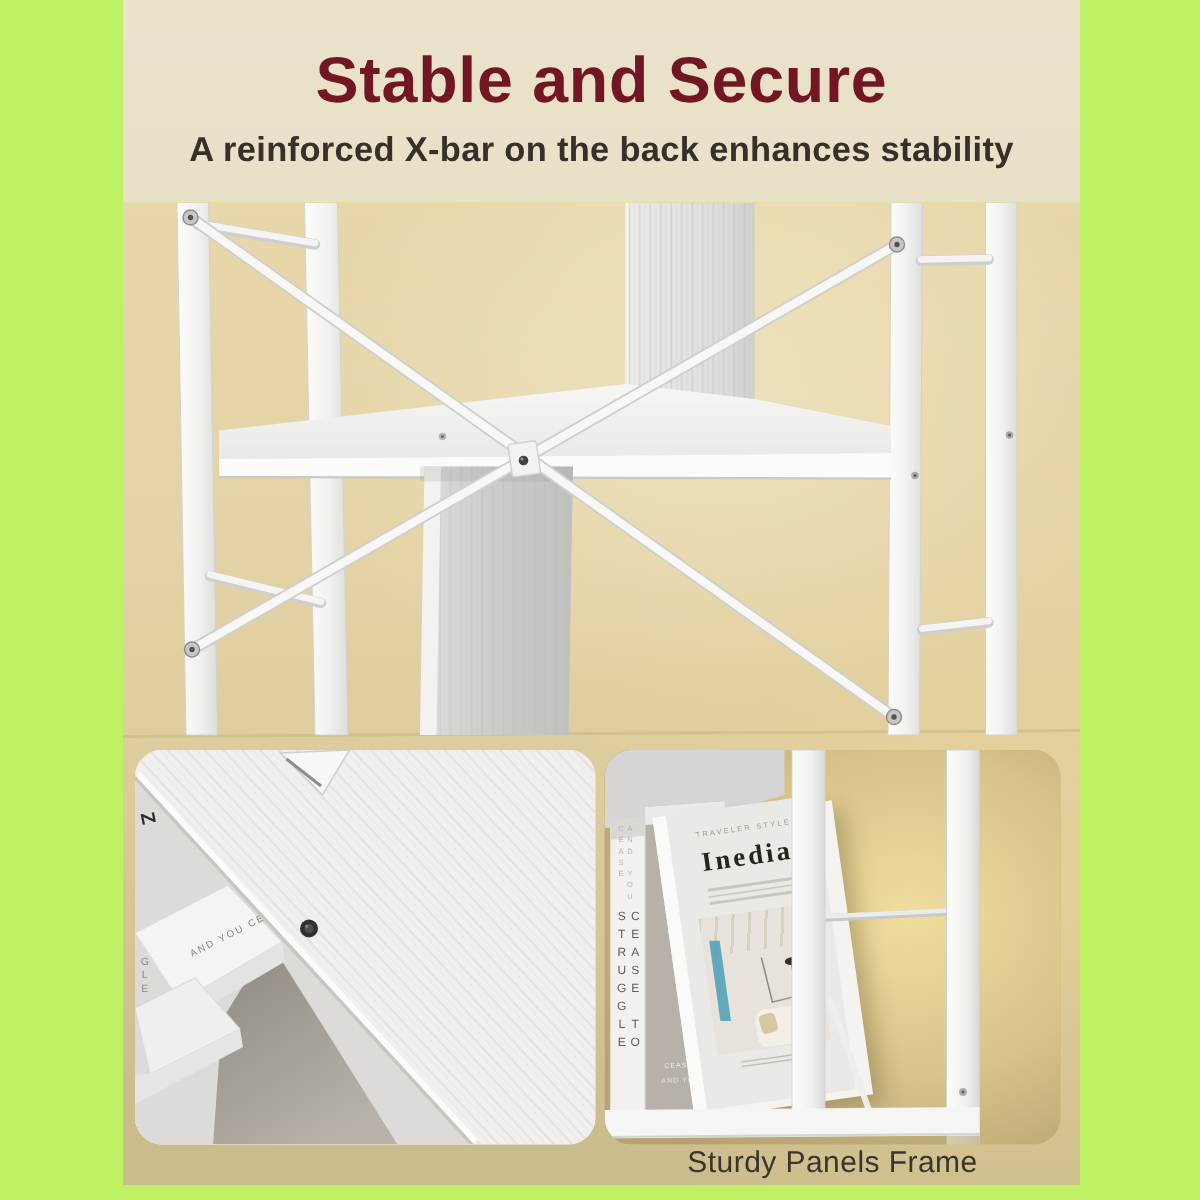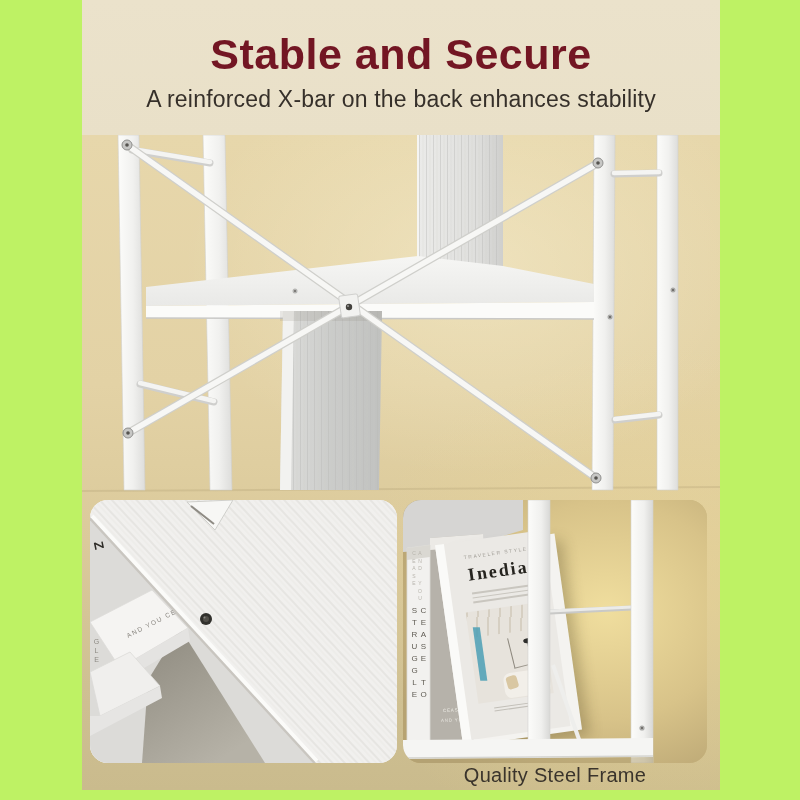--- a/index.html
+++ b/index.html
@@ -2,21 +2,21 @@
 <html><head>
 <meta charset="utf-8">
 <style>
   html,body{margin:0;padding:0;background:#ffffff;}
   #canvas{position:relative;width:800px;height:800px;background:#bef264;overflow:hidden;
           font-family:"Liberation Sans",sans-serif;}
   
   .header{position:absolute;left:82px;top:0;width:638px;height:135px;
           background:linear-gradient(180deg,#ebe2cb 0%,#e9e0c8 100%);text-align:center;}
   .title{margin:0;padding-top:30px;font-size:43px;font-weight:600;letter-spacing:.5px;color:#731623;}
-  .subtitle{margin:0;padding-top:7px;font-size:23px;font-weight:400;color:#36302a;letter-spacing:.2px;}
+  .subtitle{margin:0;padding-top:7px;font-size:23px;font-weight:700;color:#36302a;letter-spacing:.2px;}
   
   .photo{position:absolute;left:82px;top:135px;width:638px;height:655px;overflow:hidden;
     background:
       radial-gradient(420px 300px at 62% 20%, rgba(255,250,225,.35), rgba(255,250,225,0) 70%),
       radial-gradient(520px 420px at 92% 72%, rgba(238,216,150,.55), rgba(238,216,150,0) 62%),
       linear-gradient(180deg,#e7d7ab 0%,#e3d2a5 38%,#dbca9b 62%,#cfc093 84%,#cabb8d 100%);}
   .photo svg{display:block;}
   
   .inset{position:absolute;top:500px;height:263px;border-radius:18px;overflow:hidden;}
   .inset-left{left:90px;width:307px;background:#efeeec;}
@@ -293,15 +293,15 @@
       </g>
       <g>
         <circle cx="239" cy="228" r="2.6" fill="#aaaaa8"></circle>
           <circle cx="239" cy="228" r="1" fill="#5f5d59"></circle>
       </g>
     </svg>
     <span class="spine-text">CEASE TO STRUGGLE</span>
     <span class="spine-faint">AND YOU CEASE</span>
   </div>
 
-  <div class="caption caption-right">Quality Steel Frame</div>
+  <div class="caption caption-right">Sturdy Panels Frame</div>
 
 </div>
 
 </body></html>

